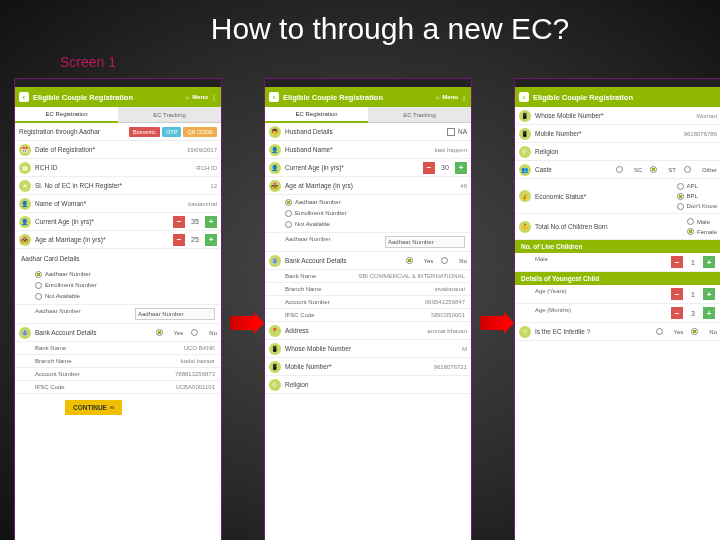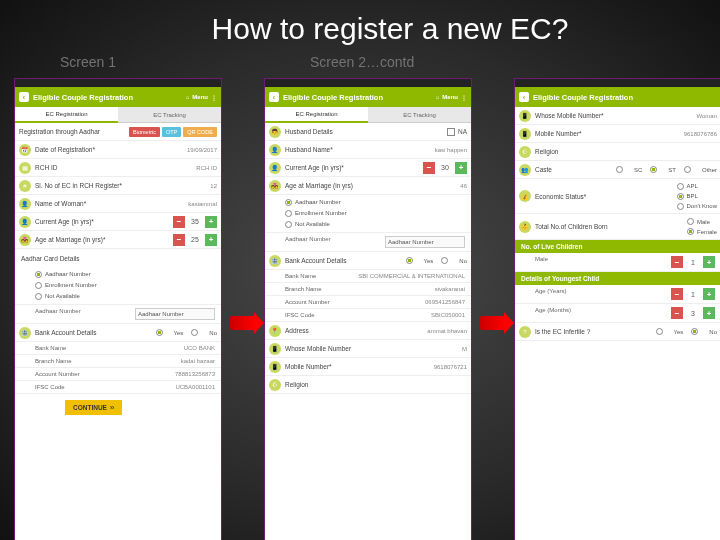--- a/index.html
+++ b/index.html
@@ -1,18 +1,18 @@
 <!DOCTYPE html>
 <html><head>
 <meta charset="utf-8">
 <style>
   *{box-sizing:border-box;margin:0;padding:0;font-family:Arial,sans-serif}
   body{width:720px;height:540px;background:radial-gradient(ellipse at center,#4a4a4a 0%,#2a2a2a 60%,#111 100%);overflow:hidden}
   .title{color:#fff;font-size:30px;font-weight:400;text-align:center;padding:12px 0 8px 60px}
-  .labels{display:flex;color:#737373;font-size:14px;padding:0 30px 8px}
+  .labels{display:flex;color:#be185d;font-size:14px;padding:0 30px 8px}
   .labels span:nth-child(1){flex:0 0 220px;padding-left:30px}
   .labels span:nth-child(2){flex:0 0 240px;padding-left:60px}
   .labels span:nth-child(3){padding-left:30px}
   .phones{display:flex;gap:8px;padding:0 14px;align-items:center}
   .phone{flex:0 0 208px;height:490px;background:#fff;border:1px solid #701a75;font-size:6.5px;color:#555;overflow:hidden;position:relative}
   .arrow{flex:0 0 26px;height:14px;background:linear-gradient(to right,#c00,#f00);position:relative;border-radius:2px}
   .arrow::after{content:"";position:absolute;right:-8px;top:-4px;border-left:10px solid #f00;border-top:11px solid transparent;border-bottom:11px solid transparent}
   .statusbar{height:8px;background:#222}
   .hdr{height:20px;background:#8fb800;display:flex;align-items:center;padding:0 4px;color:#fff;font-size:7.5px;font-weight:bold}
   .hdr .back{width:10px;height:10px;background:#fff;border-radius:2px;margin-right:4px;display:flex;align-items:center;justify-content:center;color:#8fb800;font-size:7px}
@@ -43,24 +43,23 @@
   .cont{background:#f0c000;color:#333;font-size:6.5px;font-weight:bold;padding:4px 8px;border:none;display:inline-flex;align-items:center;gap:3px;margin:6px 0 0 50px}
   .footer{position:absolute;bottom:6px;left:0;right:0;display:flex;justify-content:space-between;padding:0 10px}
   .fbtn{background:#f0c000;color:#333;font-size:6.5px;font-weight:bold;padding:4px 8px;display:flex;align-items:center;gap:3px}
   .chk{width:8px;height:8px;border:1px solid #888;display:inline-block}
   .inline-r{display:flex;gap:8px;font-size:6px;align-items:center}
   .subhdr{background:#8fb800;color:#fff;font-size:6.5px;padding:3px 6px;font-weight:bold}
 </style>
 </head>
 <body>
 
-<div class="title">How to register a new EC?</div>
+<div class="title">How to through a new EC?</div>
 <div class="labels">
   <span>Screen 1</span>
-  <span>Screen 2…contd</span>
 </div>
 
 <div class="phones">
 
 <div class="phone">
   <div class="statusbar"></div>
   <div class="hdr">
     <div class="back">‹</div>
     <span>Eligible Couple Registration</span>
     <span class="sp"></span>

